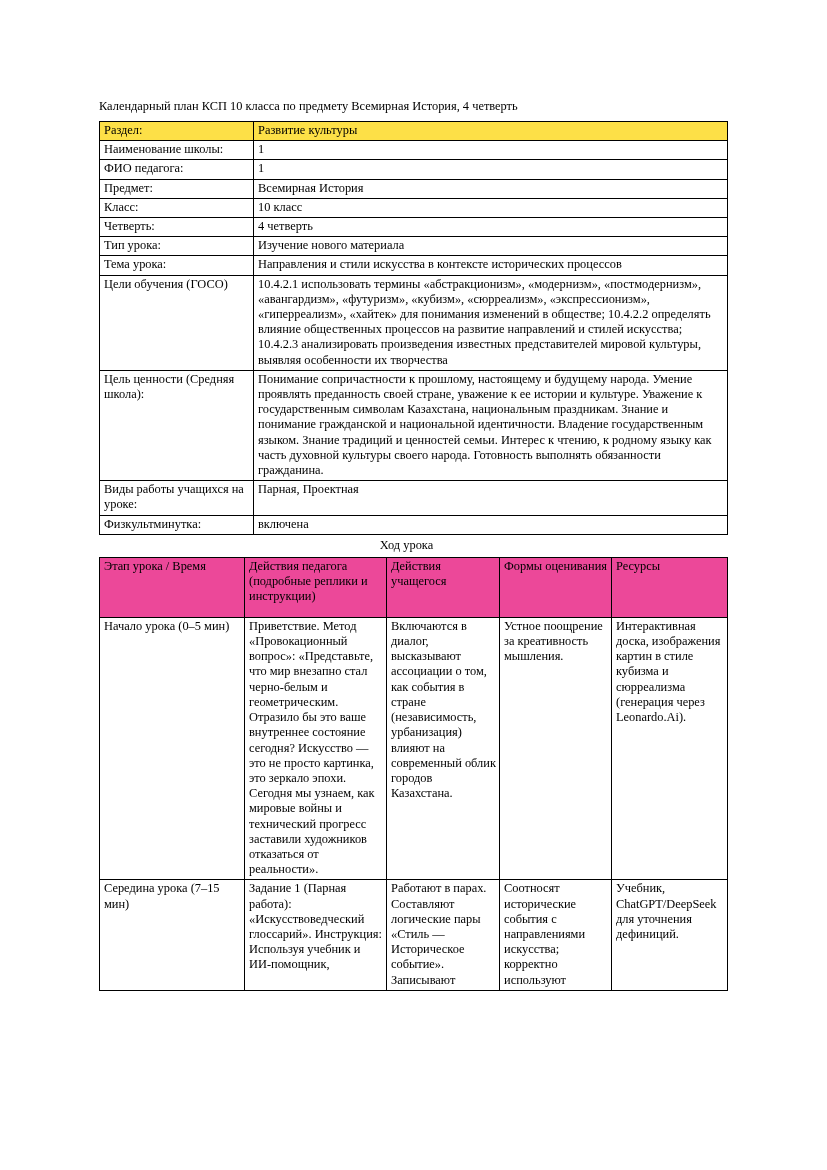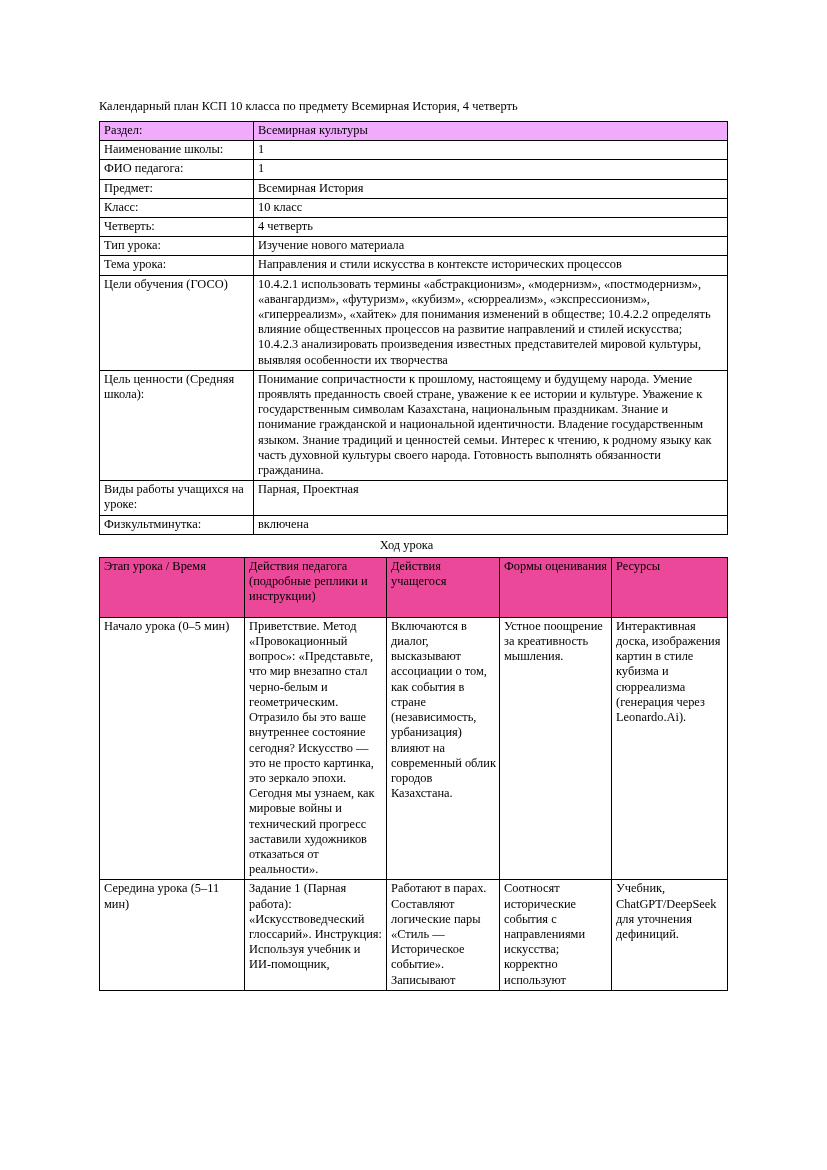--- a/index.html
+++ b/index.html
@@ -60,21 +60,21 @@
     word-wrap: break-word;
     overflow-wrap: break-word;
     hyphens: none;
   }
 
   
   .info-table col.c-label { width: 154px; }
   .info-table col.c-value { width: 474px; }
 
   .info-table tr.shaded td {
-    background: #f0abfc;
+    background: #fde047;
   }
 
   
   .flow-table col.c1 { width: 145px; }
   .flow-table col.c2 { width: 142px; }
   .flow-table col.c3 { width: 113px; }
   .flow-table col.c4 { width: 112px; }
   .flow-table col.c5 { width: 116px; }
 
   .flow-table thead td {
@@ -94,21 +94,21 @@
   <div class="doc-title">Календарный план КСП 10 класса по предмету Всемирная История, 4 четверть</div>
 
   <table class="doc-table info-table">
     <colgroup>
       <col class="c-label">
       <col class="c-value">
     </colgroup>
     <tbody>
         <tr class="shaded">
           <td>Раздел:</td>
-          <td>Всемирная культуры</td>
+          <td>Развитие культуры</td>
         </tr>
         <tr>
           <td>Наименование школы:</td>
           <td>1</td>
         </tr>
         <tr>
           <td>ФИО педагога:</td>
           <td>1</td>
         </tr>
         <tr>
@@ -171,21 +171,21 @@
       </thead>
     <tbody>
         <tr>
           <td>Начало урока (0–5 мин)</td>
           <td>Приветствие. Метод «Провокационный вопрос»: «Представьте, что мир внезапно стал черно-белым и геометрическим. Отразило бы это ваше внутреннее состояние сегодня? Искусство — это не просто картинка, это зеркало эпохи. Сегодня мы узнаем, как мировые войны и технический прогресс заставили художников отказаться от реальности».</td>
           <td>Включаются в диалог, высказывают ассоциации о том, как события в стране (независимость, урбанизация) влияют на современный облик городов Казахстана.</td>
           <td>Устное поощрение за креативность мышления.</td>
           <td>Интерактивная доска, изображения картин в стиле кубизма и сюрреализма (генерация через Leonardo.Ai).</td>
         </tr>
         <tr>
-          <td>Середина урока (5–11 мин)</td>
+          <td>Середина урока (7–15 мин)</td>
           <td>Задание 1 (Парная работа): «Искусствоведческий глоссарий». Инструкция: Используя учебник и ИИ-помощник,</td>
           <td>Работают в парах. Составляют логические пары «Стиль — Историческое событие». Записывают</td>
           <td>Соотносят исторические события с направлениями искусства; корректно используют</td>
           <td>Учебник, ChatGPT/DeepSeek для уточнения дефиниций.</td>
         </tr>
       </tbody>
   </table>
 
 </div>
 

